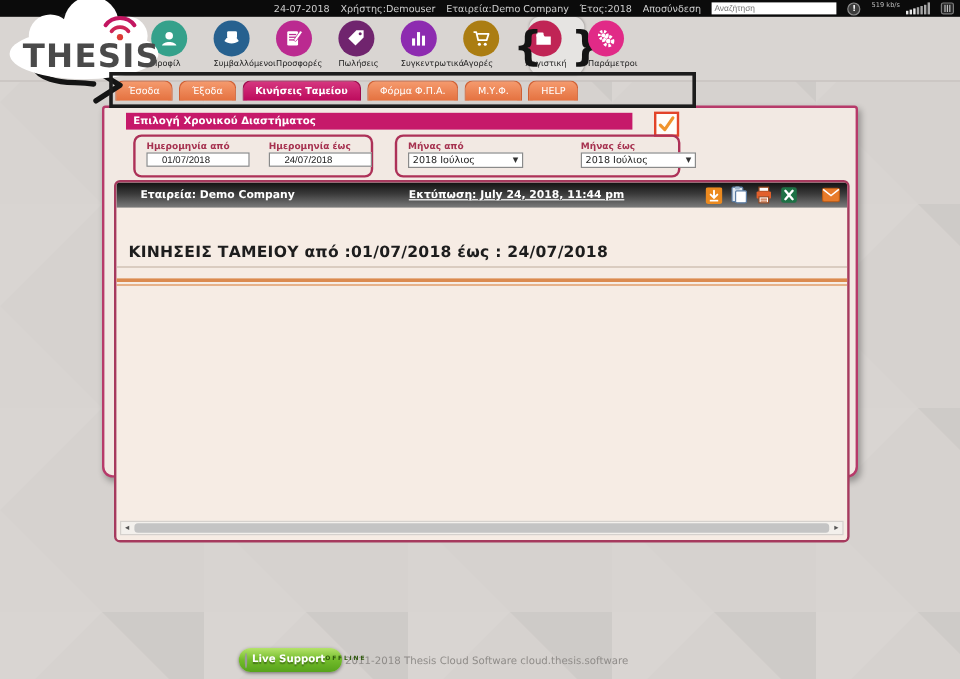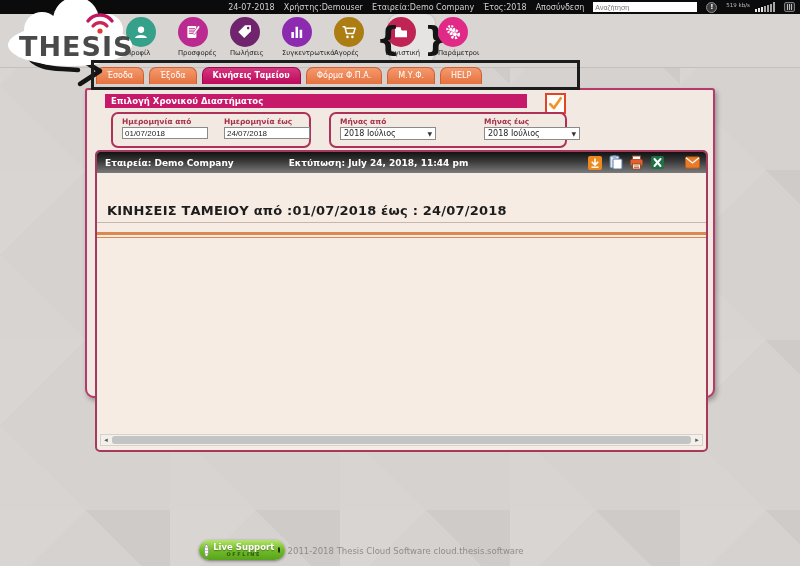--- a/index.html
+++ b/index.html
@@ -66,51 +66,51 @@
   .note { position:absolute; left:489px; top:7px; width:126px; color:#3c3c3c; line-height:1.25; }
   .note .n1,.note .n3,.note .n4 { font-size:8.5px; font-weight:bold; }
   .note .n2 { font-size:12px; font-weight:bold; color:#262626; }
 
   .fs { position:absolute; top:22px; height:36px; border:2px solid #ad3158; border-radius:7px;
     display:flex; gap:16px; padding:3px 9px; }
   .fs1 { left:24px; width:200px; }
   .fs2 { left:242px; width:238px;gap:48px; }
   .fld { display:flex; flex-direction:column; }
   .fld label { font-size:7.5px; font-weight:bold; color:#a63250; margin-bottom:1px; }
-  .fld input { width:86px; height:12px; font-size:8px; border:1px solid #8a8a8a; padding:0 2px; background:#fff; color:#222; }
+  .fld input { width:86px; height:12px; font-size:8px; border:1px solid #8a8a8a; padding:0 12px; background:#fff; color:#222; }
   .sel { width:96px; height:13px; background:#fff; border:1px solid #8a8a8a; display:flex;
     align-items:center; justify-content:space-between; padding:0 3px; font-size:8px; color:#222; cursor:pointer; }
   .sel .caret { font-size:6px; color:#333; }
 
   
   .report { position:absolute; left:8px; top:60px; width:613px; height:302px;
     border:2px solid #a63a5e; border-radius:5px; background:#f6ece4; overflow:hidden; }
   .rhead { height:21px; background:linear-gradient(#121212,#3a3a3a 45%,#7b7b7b);
-    color:#fff; font-size:9px; font-weight:bold; display:flex; align-items:center; padding:0 6px 0 8px; }
-  .rhead .printed { margin-left:55px; }
+    color:#fff; font-size:9px; font-weight:bold; display:flex; align-items:center; padding:0 6px 0 20px;gap:40px; }
+  .rhead .printed { margin-left:55px;text-decoration:underline; }
   .ricons { margin-left:auto; display:flex; align-items:center; gap:6px; }
   .ricon { width:15px; height:15px; cursor:pointer; display:flex; align-items:center; justify-content:center; }
   .ricon.mailgap { margin-left:14px; }
   .rtitle { margin:30px 0 0 10px; font-size:13px; font-weight:bold; color:#1d1d1d; letter-spacing:.2px; }
   .line-gray { margin-top:4px; border-top:1px solid #c7b6aa; }
   .line-o1 { margin-top:9px; border-top:3px solid #db8a4f; }
   .line-o2 { margin-top:2px; border-top:1px solid #db8a4f; }
   .hscroll { position:absolute; left:3px; right:3px; bottom:4px; height:12px; background:#f3f0ec;
     border:1px solid #d5d1cd; display:flex; align-items:center; }
   .sb-btn { width:10px; text-align:center; font-size:7px; color:#555; cursor:pointer; line-height:10px; }
   .sb-thumb { flex:1; height:8px; background:#c4c4c4; border-radius:3px; margin:0 1px; cursor:grab; }
 
   
   .copyright { position:absolute; left:0; right:0; top:546px; text-align:center; font-size:8.5px; color:#8f8c89; }
   .livebadge { position:absolute; left:199px; top:540px; width:86px; height:20px; border-radius:10px;
     background:linear-gradient(#b4e36a,#72bb2a 50%,#57a31b); box-shadow:0 1px 3px rgba(0,0,0,.45);
     display:flex; align-items:center; padding:0 5px; gap:4px; cursor:pointer; }
   .ls-ball { width:13px; height:13px; border-radius:50%; border:1px solid #9a9a9a;
     background:repeating-linear-gradient(#fdfdfd 0 2px,#c9c9c9 2px 3px); }
-  .ls-col { display:flex; flex-direction:column; line-height:1; }
+  .ls-col { display:flex; flex-direction:row; line-height:1; }
   .ls-main { font-size:8.5px; font-weight:bold; color:#fff; text-shadow:0 1px 1px rgba(0,0,0,.35); white-space:nowrap; }
   .ls-off { font-size:5px; font-weight:bold; color:#2f5a0d; letter-spacing:1.5px; margin-top:1px; text-align:center; }
   .ls-dot { width:6px; height:6px; border-radius:50%; background:#1f1f1f; margin-left:auto; }
 </style>
 </head>
 <body>
 
 <div class="page">
 
   <div class="topbar">
@@ -144,20 +144,29 @@
     <div class="tbi">
       <span class="circ" style="background: rgb(53, 161, 139);">
         <svg width="18" height="18" viewBox="0 0 24 24">
             <circle cx="12" cy="9" r="4.2" fill="#fff"></circle>
             <path d="M4 20c1.2-5.5 14.8-5.5 16 0z" fill="#fff"></path>
           </svg>
       </span>
       <span class="tbl">Προφίλ</span>
     </div>
     <div class="tbi">
+      <span class="circ" style="background: rgb(39, 97, 143);">
+        <svg width="18" height="18" viewBox="0 0 24 24">
+            <rect x="7" y="4" width="11" height="8" rx="1.5" fill="#fff"></rect>
+            <path d="M4 15c4 3.4 12 3.4 16 0l-2.4-3.4H6.4z" fill="#fff"></path>
+          </svg>
+      </span>
+      <span class="tbl">Συμβαλλόμενοι</span>
+    </div>
+    <div class="tbi">
       <span class="circ" style="background: rgb(187, 42, 144);">
         <svg width="18" height="18" viewBox="0 0 24 24">
             <rect x="4.5" y="4" width="12" height="16" rx="1.5" fill="#fff"></rect>
             <rect x="6.5" y="7" width="8" height="1.4" fill="#bb2a90"></rect>
             <rect x="6.5" y="10" width="8" height="1.4" fill="#bb2a90"></rect>
             <rect x="6.5" y="13" width="6" height="1.4" fill="#bb2a90"></rect>
             <rect x="15" y="3" width="3" height="13" rx="1" transform="rotate(35 16.5 9.5)" fill="#fff" stroke="#bb2a90" stroke-width=".8"></rect>
           </svg>
       </span>
       <span class="tbl">Προσφορές</span>

